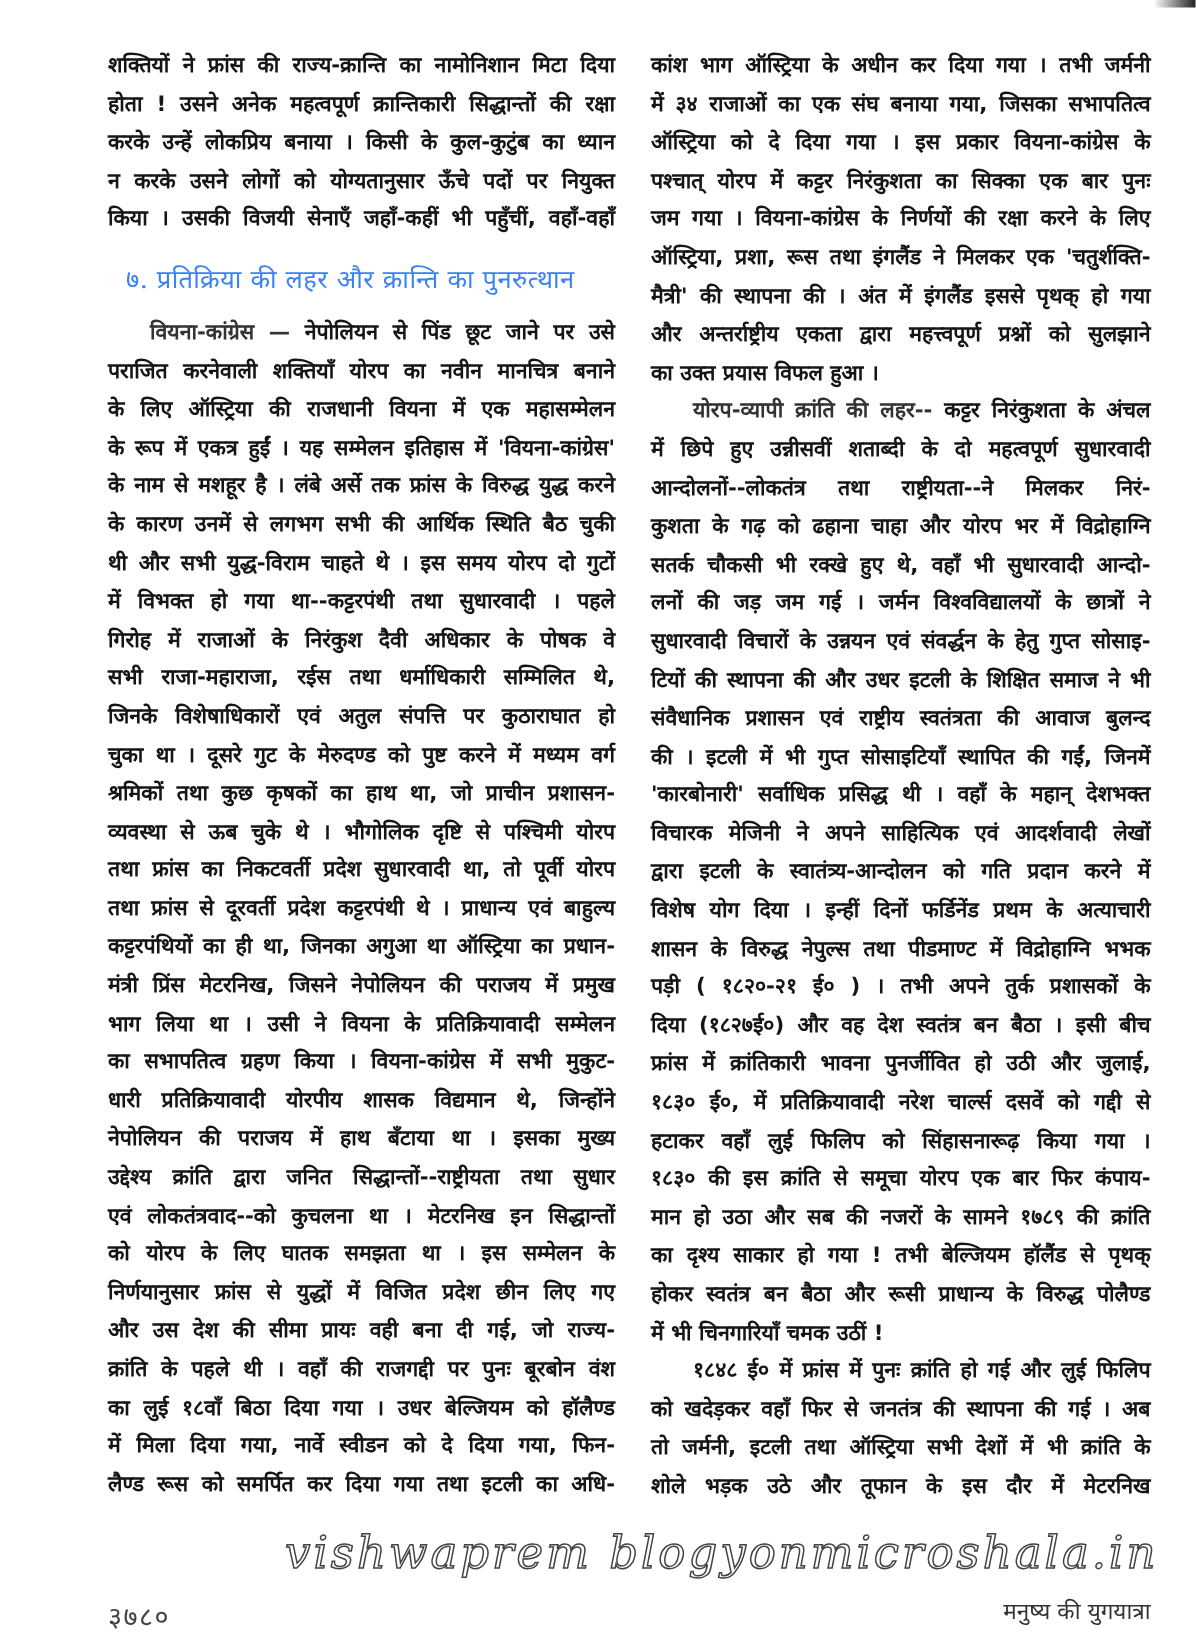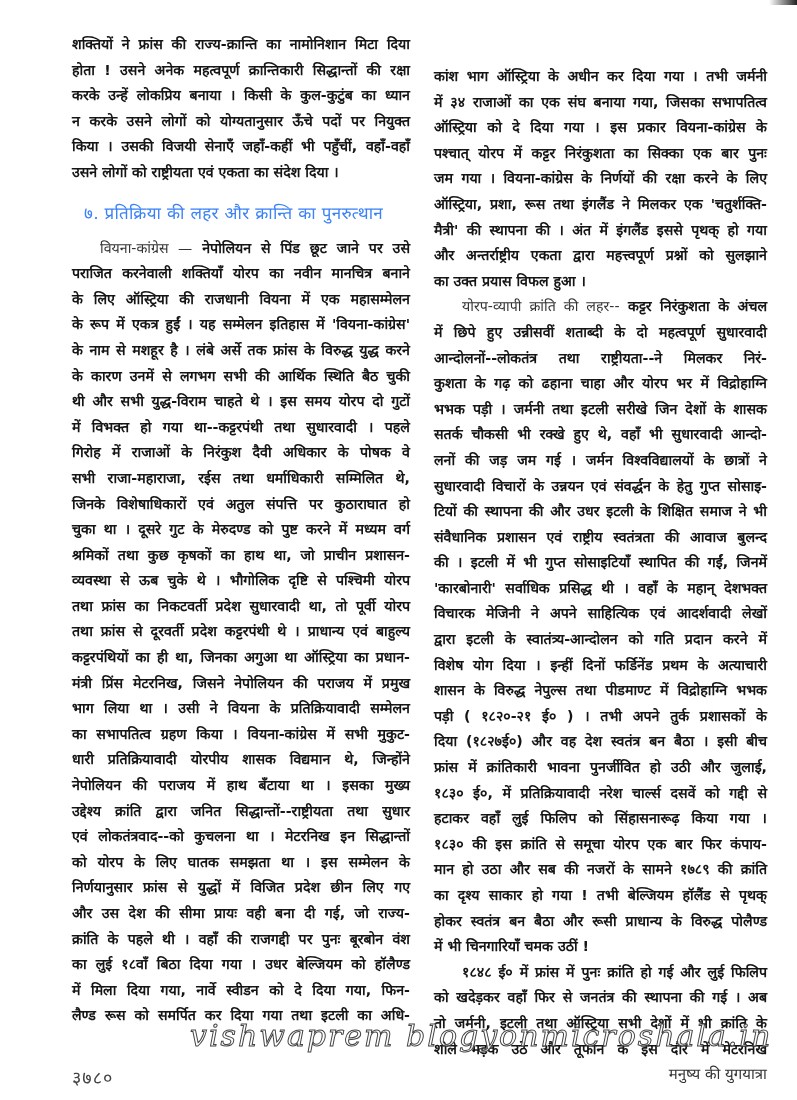--- a/index.html
+++ b/index.html
@@ -2,48 +2,47 @@
 <html><head>
 <meta charset="utf-8">
 <style>
   html, body { margin: 0; padding: 0; background: #ffffff; }
   body { width: 797px; height: 1100px; position: relative; overflow: hidden; color: #151515;
          font-family: "DejaVu Sans", "Liberation Sans", sans-serif; }
   .scan-edge { position: absolute; top: 0; right: 0; width: 28px; height: 5px;
                background: linear-gradient(90deg, #ffffff, #222222); }
   .column { position: absolute; top: 32px; font-size: 14.2px; line-height: 25.6px; }
   .col-left { left: 72px; width: 338px; }
-  .col-right { left: 434px; width: 333px; margin-top: 32px; }
+  .col-right { left: 434px; width: 333px; }
   .para { margin: 0; text-align: justify; }
   .line { display: block; white-space: nowrap; text-align-last: justify; text-align: justify; font-weight: bold; }
   .line.last { text-align-last: left; }
   .section-heading { margin: 14px 0 10px 12px; font-size: 17px; line-height: 26px; font-weight: normal;
                      color: #3b82f6; font-family: "DejaVu Serif", "Liberation Serif", serif; letter-spacing: 0.3px; }
-  .runin { font-weight: normal; color: #333; }
+  .runin { font-weight: bold; color: #333; }
   .footer-page { position: absolute; left: 72px; top: 1065px; font-size: 18px; color: #444;
                  font-family: "DejaVu Serif", serif; letter-spacing: 1px; }
   .footer-title { position: absolute; right: 30px; top: 1063px; font-size: 15px; color: #333;
                   font-family: "DejaVu Serif", serif; text-align: right; }
   .watermark { position: absolute; left: 190px; top: 1018px; font-size: 30px; font-style: italic;
                font-family: "DejaVu Serif", serif; color: rgba(255,255,255,0.85);
                -webkit-text-stroke: 1px #444; letter-spacing: 2px; white-space: nowrap; }
 </style>
 </head>
 <body>
 
 <div class="scan-edge"></div>
 
 <div class="column col-left">
   <p class="para">
     <span class="line">शक्तियों ने फ्रांस की राज्य-क्रान्ति का नामोनिशान मिटा दिया</span>
     <span class="line">होता ! उसने अनेक महत्वपूर्ण क्रान्तिकारी सिद्धान्तों की रक्षा</span>
     <span class="line">करके उन्हें लोकप्रिय बनाया । किसी के कुल-कुटुंब का ध्यान</span>
     <span class="line">न करके उसने लोगों को योग्यतानुसार ऊँचे पदों पर नियुक्त</span>
     <span class="line">किया । उसकी विजयी सेनाएँ जहाँ-कहीं भी पहुँचीं, वहाँ-वहाँ</span>
-    <span class="line last">उसने लोगों को राष्ट्रीयता एवं एकता का संदेश दिया ।</span>
   </p>
 
   <h2 class="section-heading">७. प्रतिक्रिया की लहर और क्रान्ति का पुनरुत्थान</h2>
 
   <p class="para">
     <span class="line" style="padding-left:28px;"><span class="runin">वियना-कांग्रेस —</span><span> नेपोलियन से पिंड छूट जाने पर उसे</span></span>
     <span class="line">पराजित करनेवाली शक्तियाँ योरप का नवीन मानचित्र बनाने</span>
     <span class="line">के लिए ऑस्ट्रिया की राजधानी वियना में एक महासम्मेलन</span>
     <span class="line">के रूप में एकत्र हुईं । यह सम्मेलन इतिहास में 'वियना-कांग्रेस'</span>
     <span class="line">के नाम से मशहूर है । लंबे अर्से तक फ्रांस के विरुद्ध युद्ध करने</span>
@@ -87,21 +86,20 @@
     <span class="line">मैत्री' की स्थापना की । अंत में इंगलैंड इससे पृथक् हो गया</span>
     <span class="line">और अन्तर्राष्ट्रीय एकता द्वारा महत्त्वपूर्ण प्रश्नों को सुलझाने</span>
     <span class="line last">का उक्त प्रयास विफल हुआ ।</span>
   </p>
 
   <p class="para">
     <span class="line" style="padding-left:28px;"><span class="runin">योरप-व्यापी क्रांति की लहर--</span><span> कट्टर निरंकुशता के अंचल</span></span>
     <span class="line">में छिपे हुए उन्नीसवीं शताब्दी के दो महत्वपूर्ण सुधारवादी</span>
     <span class="line">आन्दोलनों--लोकतंत्र तथा राष्ट्रीयता--ने मिलकर निरं-</span>
     <span class="line">कुशता के गढ़ को ढहाना चाहा और योरप भर में विद्रोहाग्नि</span>
-    <span class="line">भभक पड़ी । जर्मनी तथा इटली सरीखे जिन देशों के शासक</span>
     <span class="line">सतर्क चौकसी भी रक्खे हुए थे, वहाँ भी सुधारवादी आन्दो-</span>
     <span class="line">लनों की जड़ जम गई । जर्मन विश्वविद्यालयों के छात्रों ने</span>
     <span class="line">सुधारवादी विचारों के उन्नयन एवं संवर्द्धन के हेतु गुप्त सोसाइ-</span>
     <span class="line">टियों की स्थापना की और उधर इटली के शिक्षित समाज ने भी</span>
     <span class="line">संवैधानिक प्रशासन एवं राष्ट्रीय स्वतंत्रता की आवाज बुलन्द</span>
     <span class="line">की । इटली में भी गुप्त सोसाइटियाँ स्थापित की गईं, जिनमें</span>
     <span class="line">'कारबोनारी' सर्वाधिक प्रसिद्ध थी । वहाँ के महान् देशभक्त</span>
     <span class="line">विचारक मेजिनी ने अपने साहित्यिक एवं आदर्शवादी लेखों</span>
     <span class="line">द्वारा इटली के स्वातंत्र्य-आन्दोलन को गति प्रदान करने में</span>
     <span class="line">विशेष योग दिया । इन्हीं दिनों फर्डिनेंड प्रथम के अत्याचारी</span>

